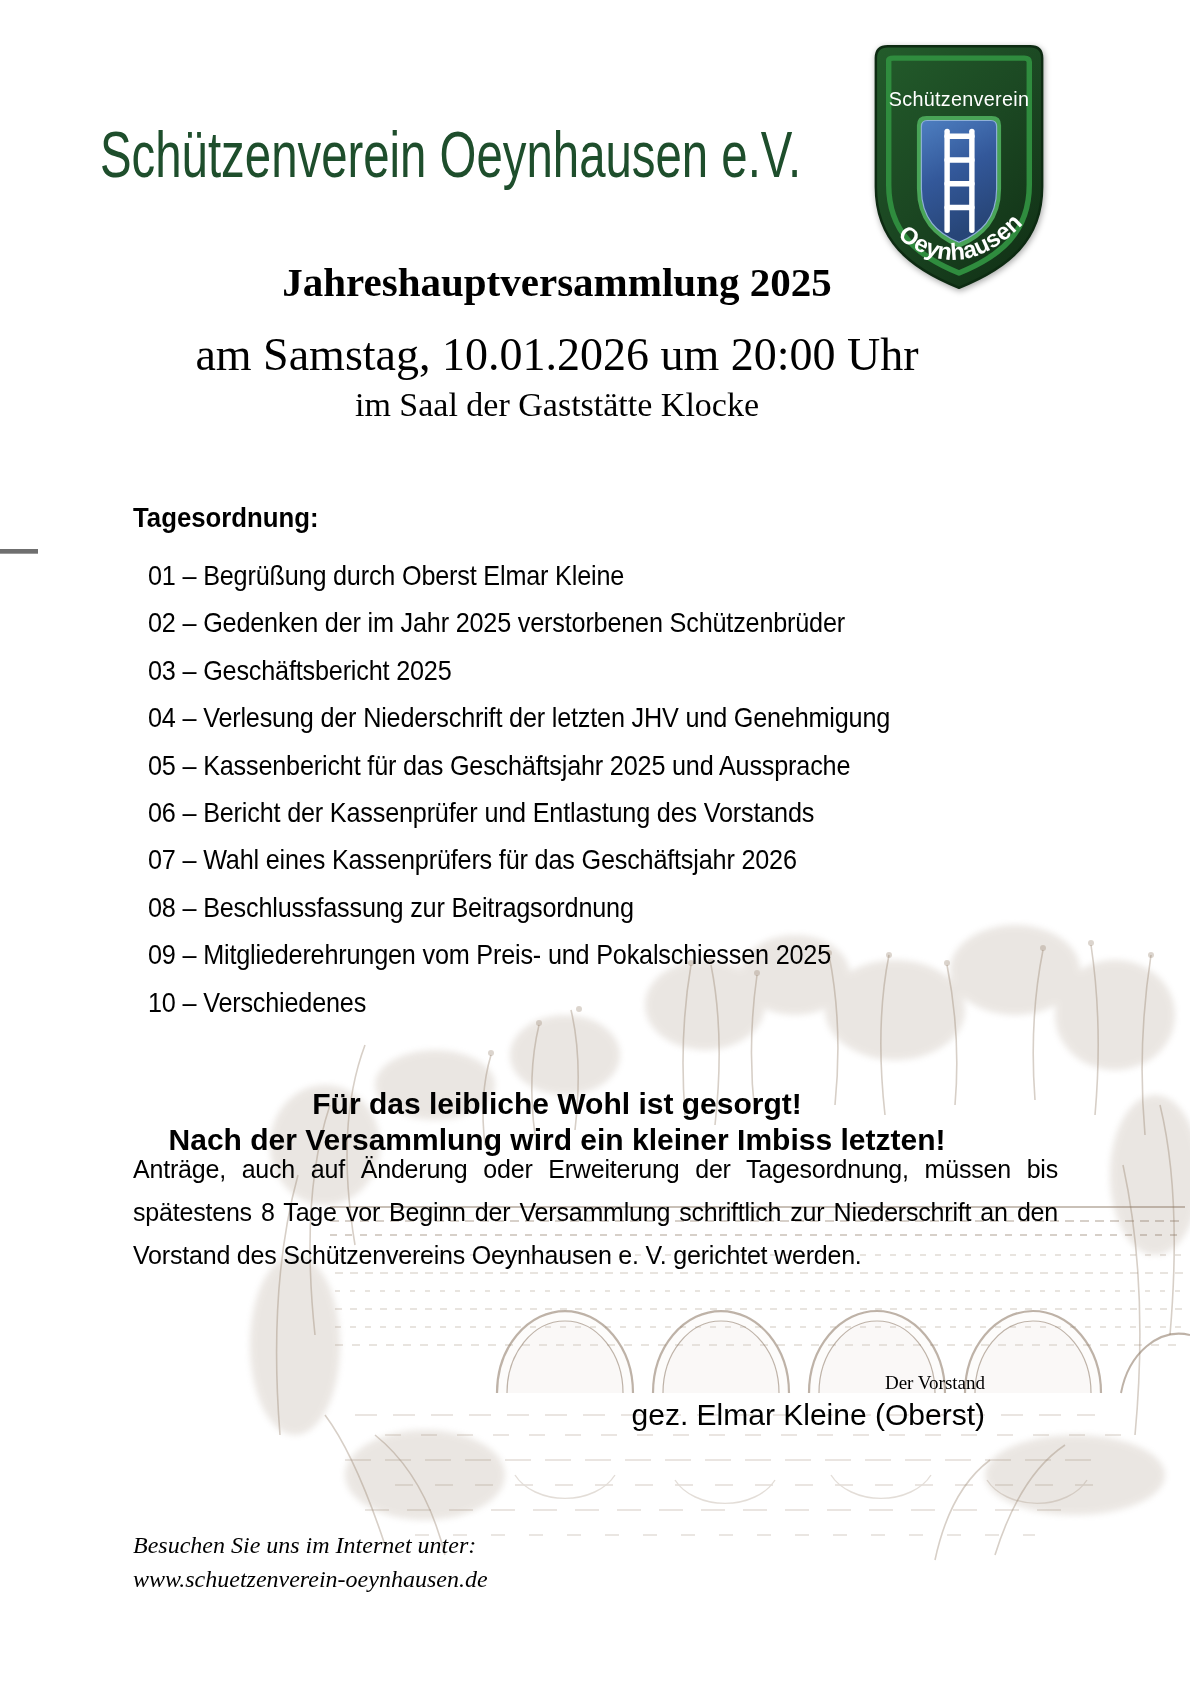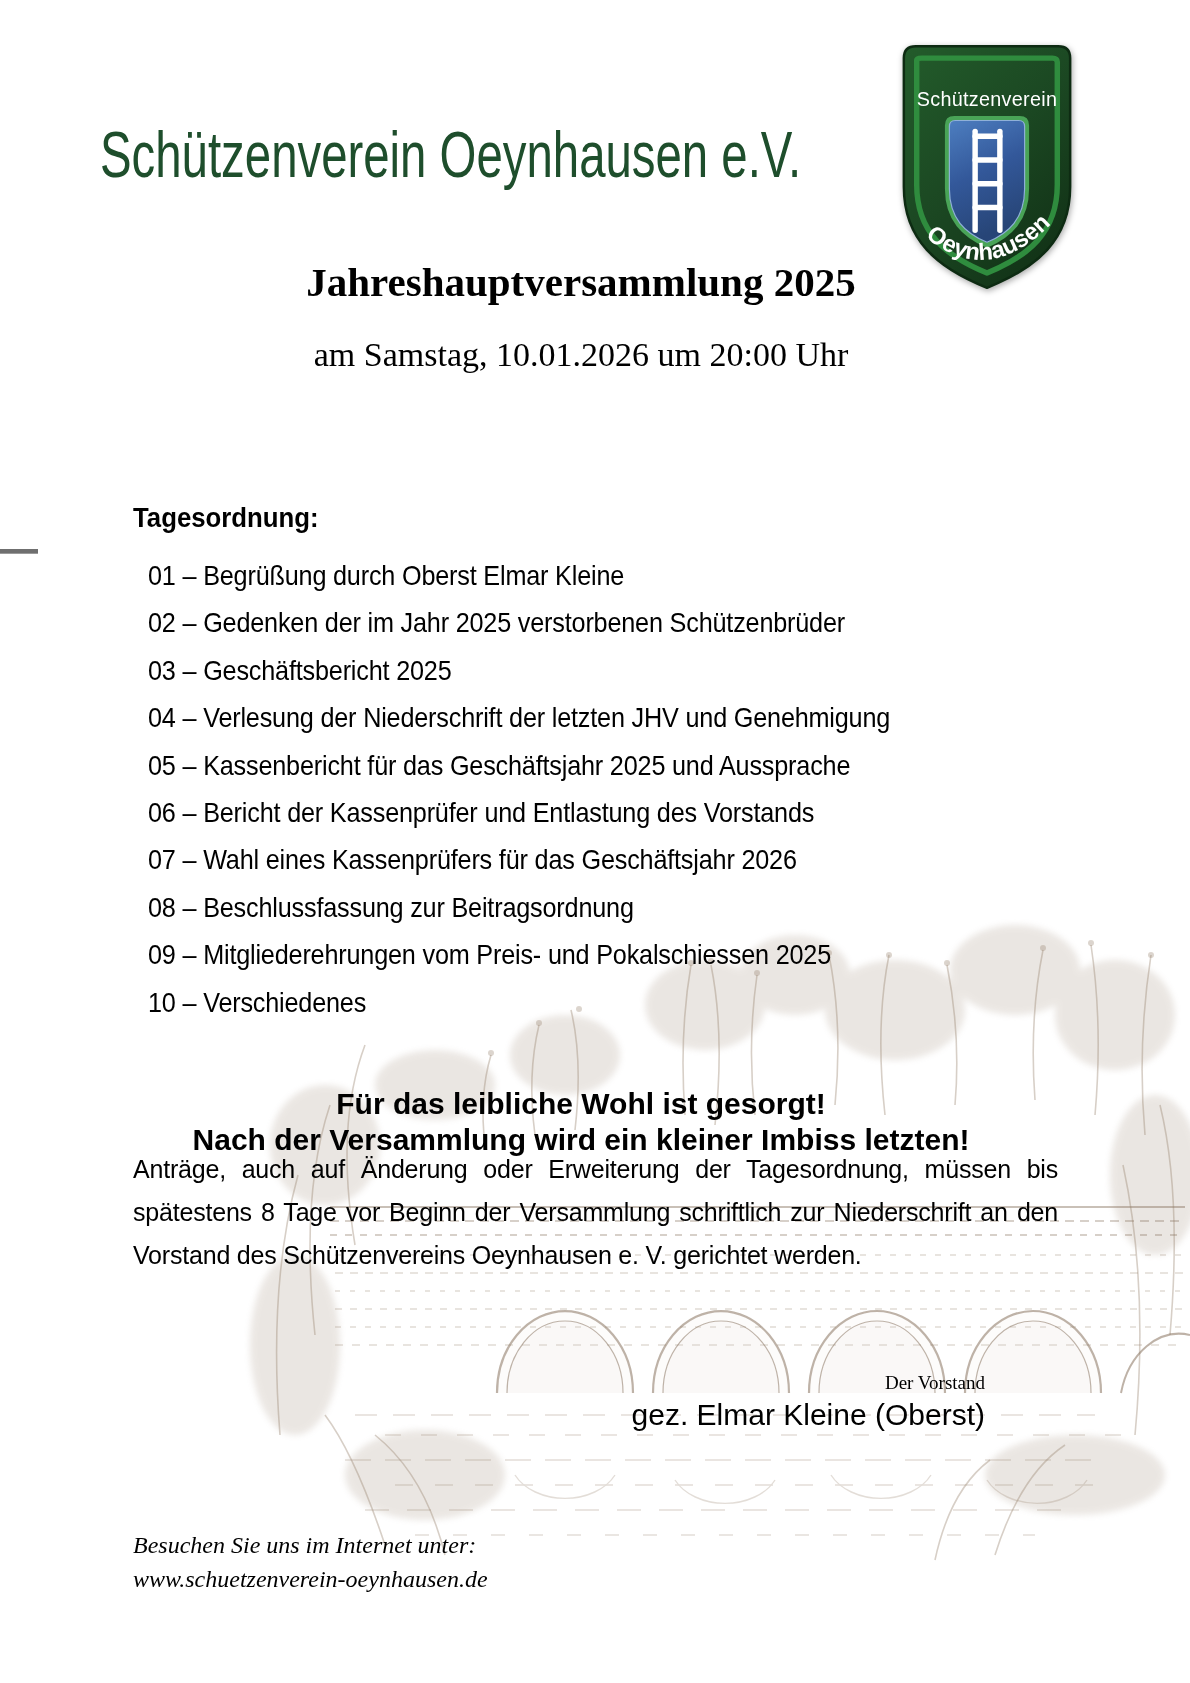--- a/index.html
+++ b/index.html
@@ -18,34 +18,34 @@
     left:100px;top:118px;
     font-size:64px;
     color:#1e4e2c;
     white-space:nowrap;
     transform:scaleX(0.74);
     transform-origin:left top;
     letter-spacing:0px;
   }
 
   
-  .crest{left:888px;top:40px;width:198px;height:254px;}
+  .crest{left:860px;top:40px;width:198px;height:254px;}
   .crest svg{display:block;width:100%;height:100%;filter:drop-shadow(1px 2px 3px rgba(0,0,0,.35));}
 
   
-  .center-stack{left:0;width:1114px;text-align:center;padding-left:24px;}
+  .center-stack{left:0;width:1114px;text-align:center;}
   .event-title{
     top:258px;
     font-family:"Liberation Serif",serif;
     font-weight:bold;font-size:41px;
   }
   .event-date{
-    top:336px;
-    font-family:"Liberation Serif",serif;
-    font-size:34px;
+    top:328px;
+    font-family:"Liberation Serif",serif;
+    font-size:46px;
   }
   .event-venue{
     top:386px;
     font-family:"Liberation Serif",serif;
     font-size:34px;
   }
 
   
   .agenda-heading{
     left:133px;top:502px;
@@ -261,20 +261,21 @@
 
       <path id="crestArc" d="M30,192 Q100,258 172,178" fill="none"></path>
       <text fill="#ffffff" font-family="Liberation Sans, sans-serif" font-size="24" font-weight="bold">
         <textPath href="#crestArc" startOffset="50%" text-anchor="middle">Oeynhausen</textPath>
       </text>
     </svg>
   </div>
 
   <div class="layer center-stack event-title">Jahreshauptversammlung 2025</div>
   <div class="layer center-stack event-date">am Samstag, 10.01.2026 um 20:00 Uhr</div>
+  <div class="layer center-stack event-venue">im Saal der Gaststätte Klocke</div>
 
   <div class="layer agenda-heading">Tagesordnung:</div>
   <ol class="layer agenda-list">
     <li>01 – Begrüßung durch Oberst Elmar Kleine</li>
     <li>02 – Gedenken der im Jahr 2025 verstorbenen Schützenbrüder</li>
     <li>03 – Geschäftsbericht 2025</li>
     <li>04 – Verlesung der Niederschrift der letzten JHV und Genehmigung</li>
     <li>05 – Kassenbericht für das Geschäftsjahr 2025 und Aussprache</li>
     <li>06 – Bericht der Kassenprüfer und Entlastung des Vorstands</li>
     <li>07 – Wahl eines Kassenprüfers für das Geschäftsjahr 2026</li>

